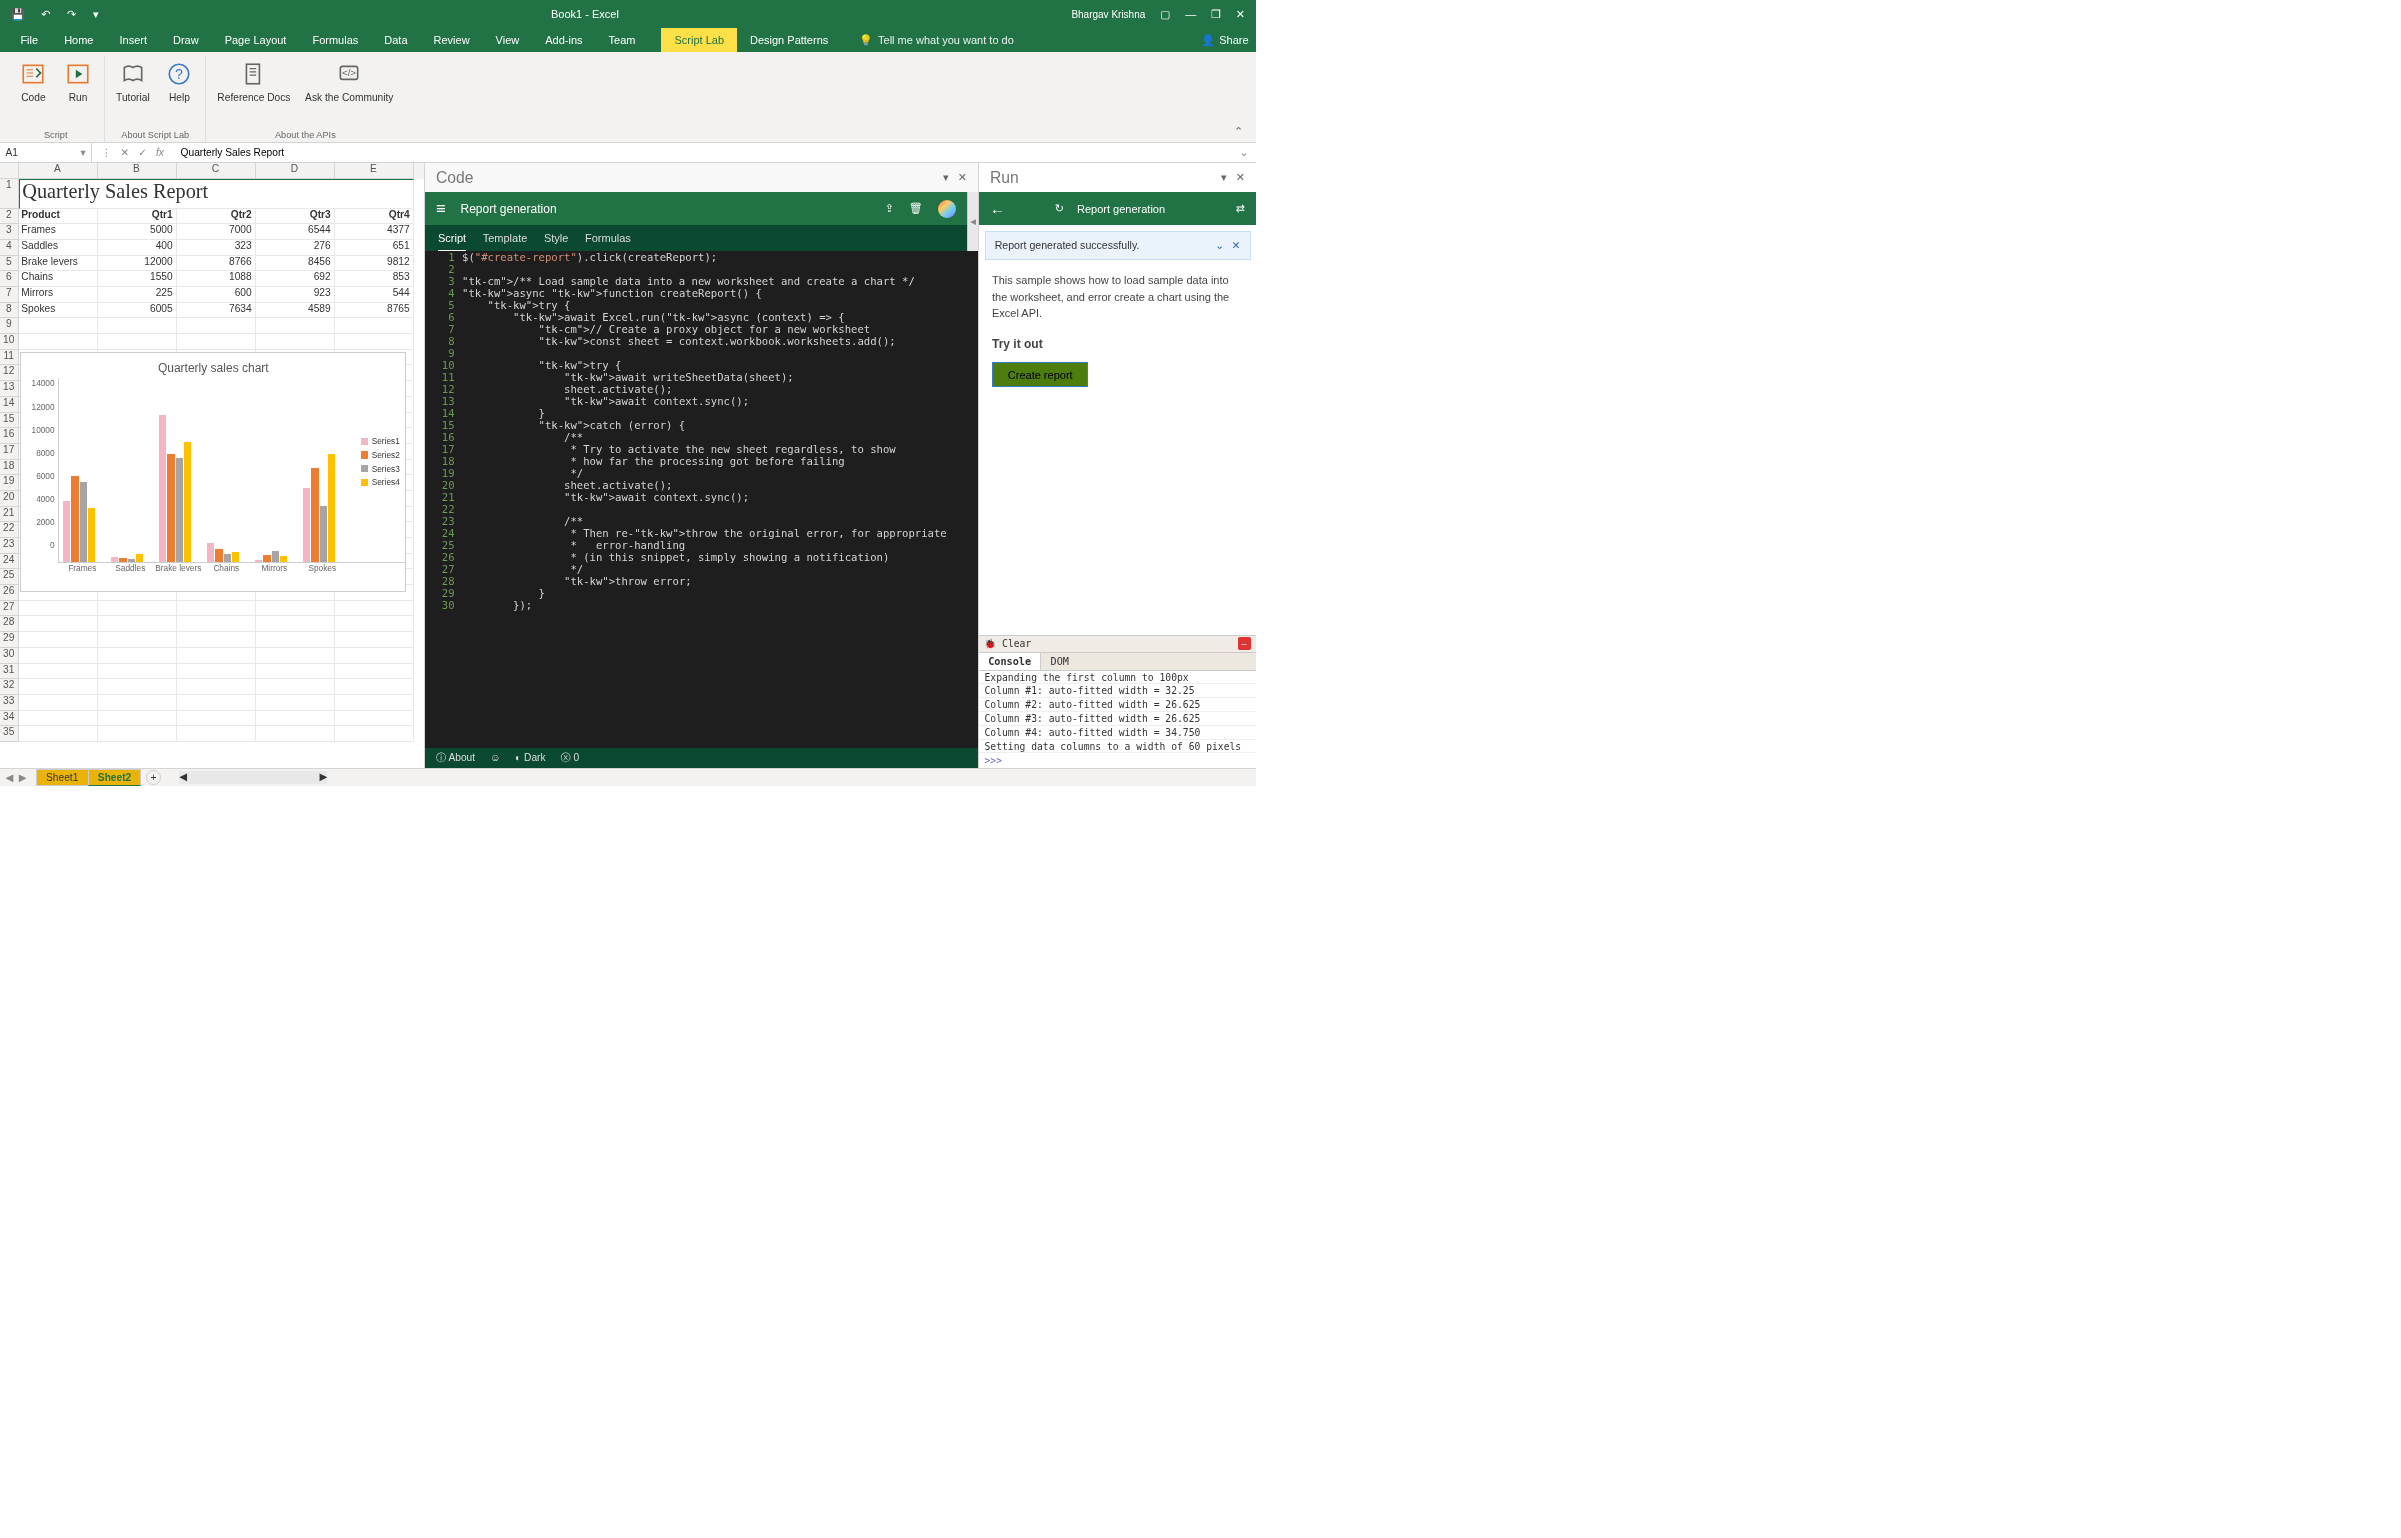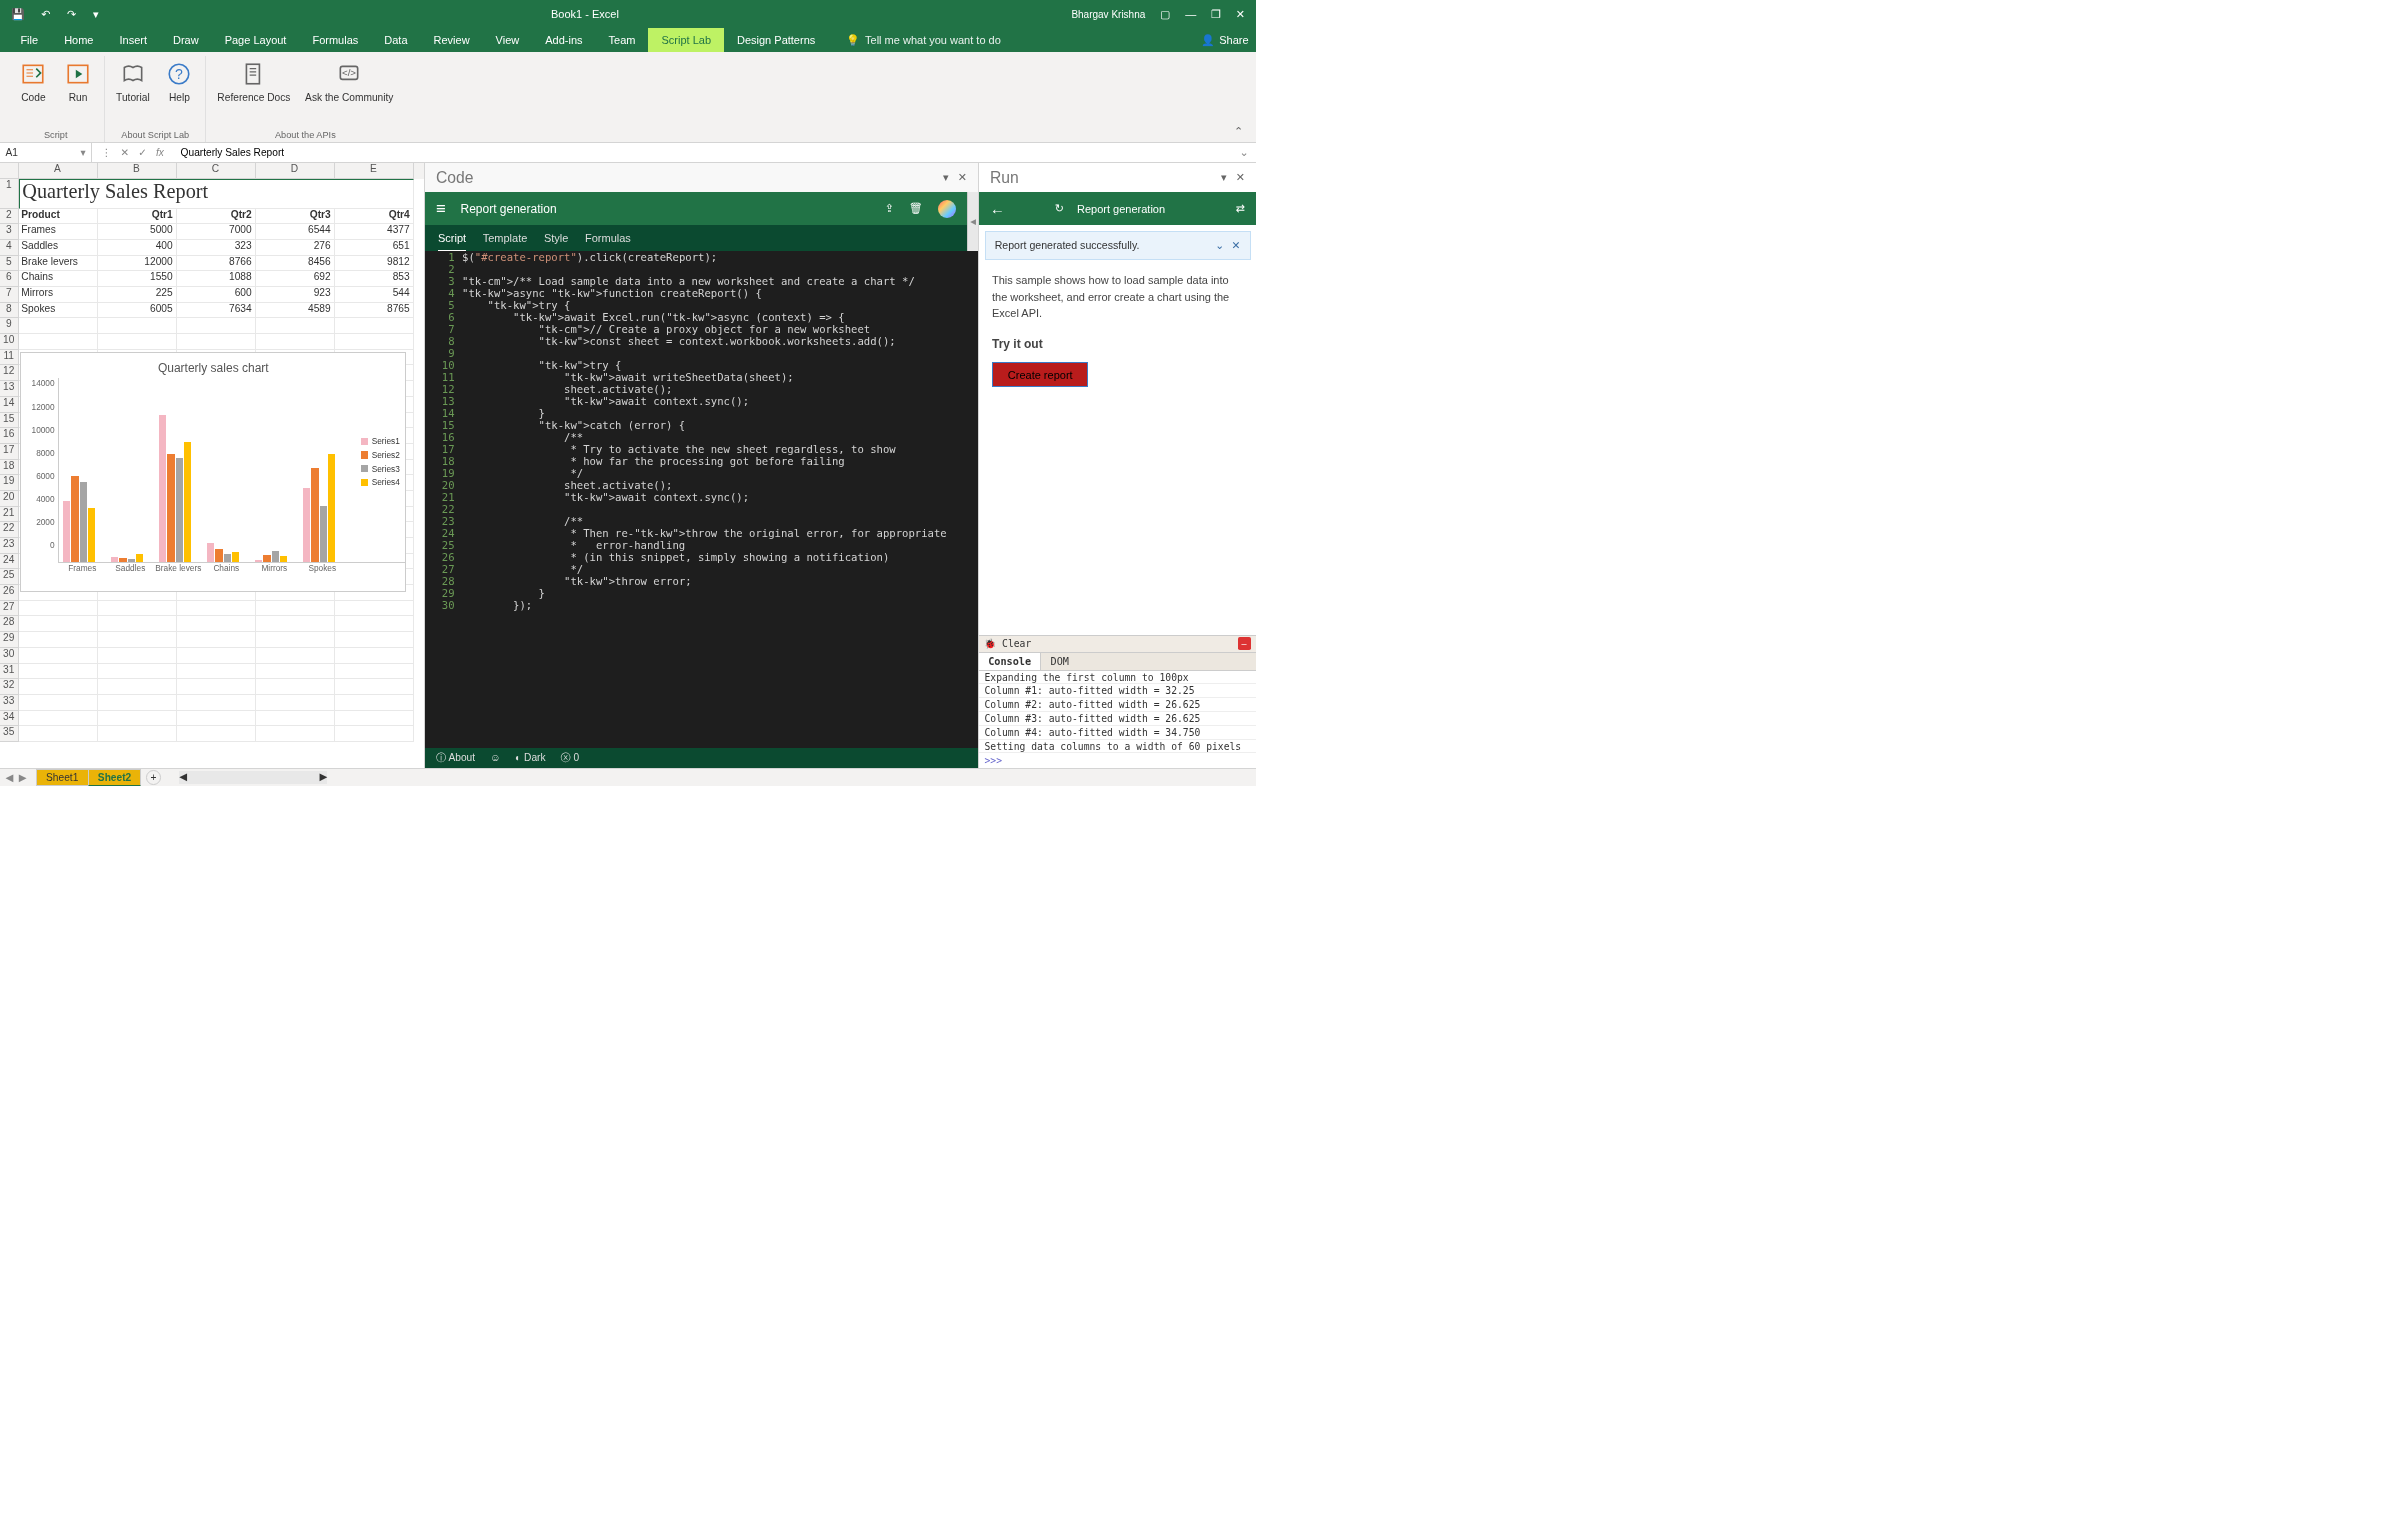--- a/index.html
+++ b/index.html
@@ -4,21 +4,21 @@
 <style>
 * { margin: 0; padding: 0; box-sizing: border-box; }
 body { font-family: "Segoe UI", Arial, sans-serif; font-size: 11px; color: #333; background: #fff; overflow: hidden; width: 1256px; height: 805px; }
 .titlebar { height: 28px; background: #217346; display: flex; align-items: center; color: #fff; }
 .titlebar-left { display: flex; gap: 16.6px; padding: 0 11px; align-items: center; }
 .titlebar-center { flex: 1; text-align: center; font-size: 11px; }
 .titlebar-right { display: flex; gap: 14.8px; padding: 0 11px; align-items: center; }
 .username { font-size: 10px; }
 .ribbon-tabs { height: 24px; background: #217346; display: flex; align-items: center; color: #fff; padding: 0 7.4px; }
 .ribbon-tab { padding: 0 13px; height: 24px; display: flex; align-items: center; font-size: 11px; cursor: pointer; }
-.ribbon-tab.active { background: #bef264; color: #217346; }
+.ribbon-tab.active { background: #fde047; color: #217346; margin-left: 13px; }
 .tell-me { margin-left: 18.5px; font-size: 11px; opacity: .9; display:flex; align-items:center; gap:4.6px;}
 .share { margin-left: auto; display:flex; align-items:center; gap:4.6px; }
 .ribbon { height: 91px; background: #f3f2f1; border-bottom: 0.9px solid #d4d4d4; display: flex; padding: 3.7px 7.4px 0; }
 .ribbon-group { display: flex; flex-direction: column; align-items: center; padding: 0 5.5px; border-right: 0.9px solid #e0e0e0; }
 .ribbon-group-items { display: flex; gap: 3.7px; flex:1; }
 .ribbon-btn { display: flex; flex-direction: column; align-items: center; justify-content: flex-start; padding: 3.7px 5.5px; gap: 2.8px; min-width: 41px; cursor:pointer; }
 .ribbon-btn .bi { width: 29.6px; height: 29.6px; display:flex; align-items:center; justify-content:center; }
 .ribbon-btn-label { font-size: 10.2px; text-align: center; line-height: 1.2; }
 .ribbon-group-label { font-size: 9.2px; color: #666; padding: 1.8px 0; }
 .ribbon-collapse { margin-left:auto; align-self:flex-end; padding:3.7px 5.5px; color:#666;}
@@ -65,21 +65,21 @@
 .cl { flex:1; white-space:pre; color:#d4d4d4; }
 .tk-str { color:#ce9178;}
 .code-status { height:20.3px; background:#0b4a30; color:#ddd; display:flex; align-items:center; gap:14.8px; padding:0 11px; font-size:10.2px;}
 .run-col { width:277px; display:flex; flex-direction:column; }
 .run-toolbar { background:#217346; height:33px; display:flex; align-items:center; gap:13px; padding:0 11px; color:#fff;}
 .run-toolbar .back { font-size:14.8px; }
 .notice { background:#eaf3fb; border:0.9px solid #c5dff5; padding:7.4px 9.2px; font-size:10.6px; display:flex; align-items:center; margin:5.5px; }
 .notice .nx { margin-left:auto; display:flex; gap:7.4px; color:#3a6ea5;}
 .run-body { padding:7.4px 13px; font-size:11px; color:#444; line-height:1.5; }
 .run-body h3 { font-size:12px; margin:13px 0 9.2px; font-weight:700;}
-.create-btn { border:0.9px solid #3a7bc8; background:#b91c1c; padding:5.5px 14.8px; font-size:11px; cursor:pointer;}
+.create-btn { border:0.9px solid #3a7bc8; background:#4d7c0f; padding:5.5px 14.8px; font-size:11px; cursor:pointer;}
 .console-pane { margin-top:auto; border-top:0.9px solid #ccc; font-family:Consolas,monospace; font-size:9.7px; }
 .console-hdr { display:flex; align-items:center; padding:1.8px 5.5px; background:#f0ebe4; border-bottom:0.9px solid #ccc;}
 .console-hdr .bug { margin-right:5.5px;}
 .console-tabs { display:flex; background:#ece7df; border-bottom:0.9px solid #ccc;}
 .console-tabs div { padding:2.8px 9.2px; font-size:10.2px; }
 .console-tabs .active { background:#fff; font-weight:700; border-right:0.9px solid #ccc;}
 .console-lines { max-height:102px; overflow:auto; background:#fff;}
 .console-lines div { padding:0.9px 5.5px; border-bottom:0.9px solid #eee;}
 .console-prompt { padding:1.8px 5.5px; color:#66c;}
 .cls-close { margin-left:auto; background:#d33; color:#fff; width:13px; height:13px; font-size:8.3px; display:flex; align-items:center; justify-content:center; border-radius:1.8px;}

